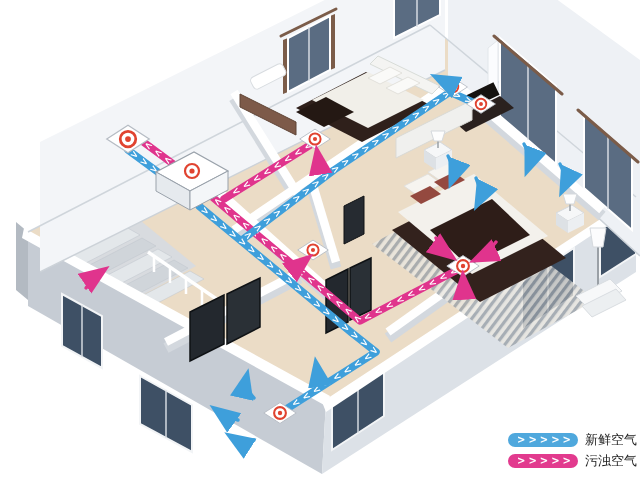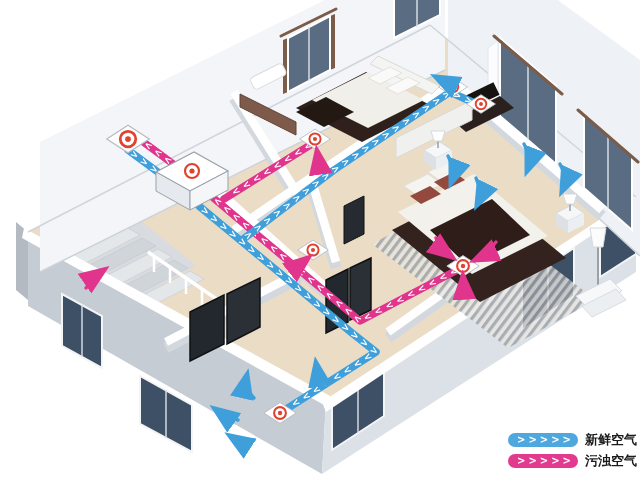--- a/index.html
+++ b/index.html
@@ -17,21 +17,21 @@
   .rod{stroke:#7b5c49;stroke-width:3;stroke-linecap:round}
   .ventplate{fill:#fff;stroke:#b6bcc4;stroke-width:1}
   .ring{fill:none;stroke:currentColor;stroke-width:2.2}
   .ringdot{fill:currentColor}
   
   #legend{position:absolute;left:508px;top:433px;display:flex;flex-direction:column;gap:7px}
   .legend-row{display:flex;align-items:center;gap:7px}
   .legend-pill{width:70px;height:14px;border-radius:8px;color:#fff;
                font:700 10px "DejaVu Sans",sans-serif;letter-spacing:3px;
                line-height:14px;padding-left:9px;box-sizing:border-box;overflow:hidden}
-  .legend-label{font-size:13px;color:#1b1b1b;font-weight:700;line-height:14px}
+  .legend-label{font-size:13px;color:#1b1b1b;font-weight:400;line-height:14px}
 </style>
 </head>
 <body>
 
 <div id="stage">
 <svg width="640" height="485" viewBox="0 0 640 485">
   <defs>
     <marker id="mb" markerWidth="10" markerHeight="9" refX="7" refY="3.5" orient="auto">
       <path d="M0,0L9,3.5L0,7Z" fill="#3E9FDB"></path>
     </marker>

